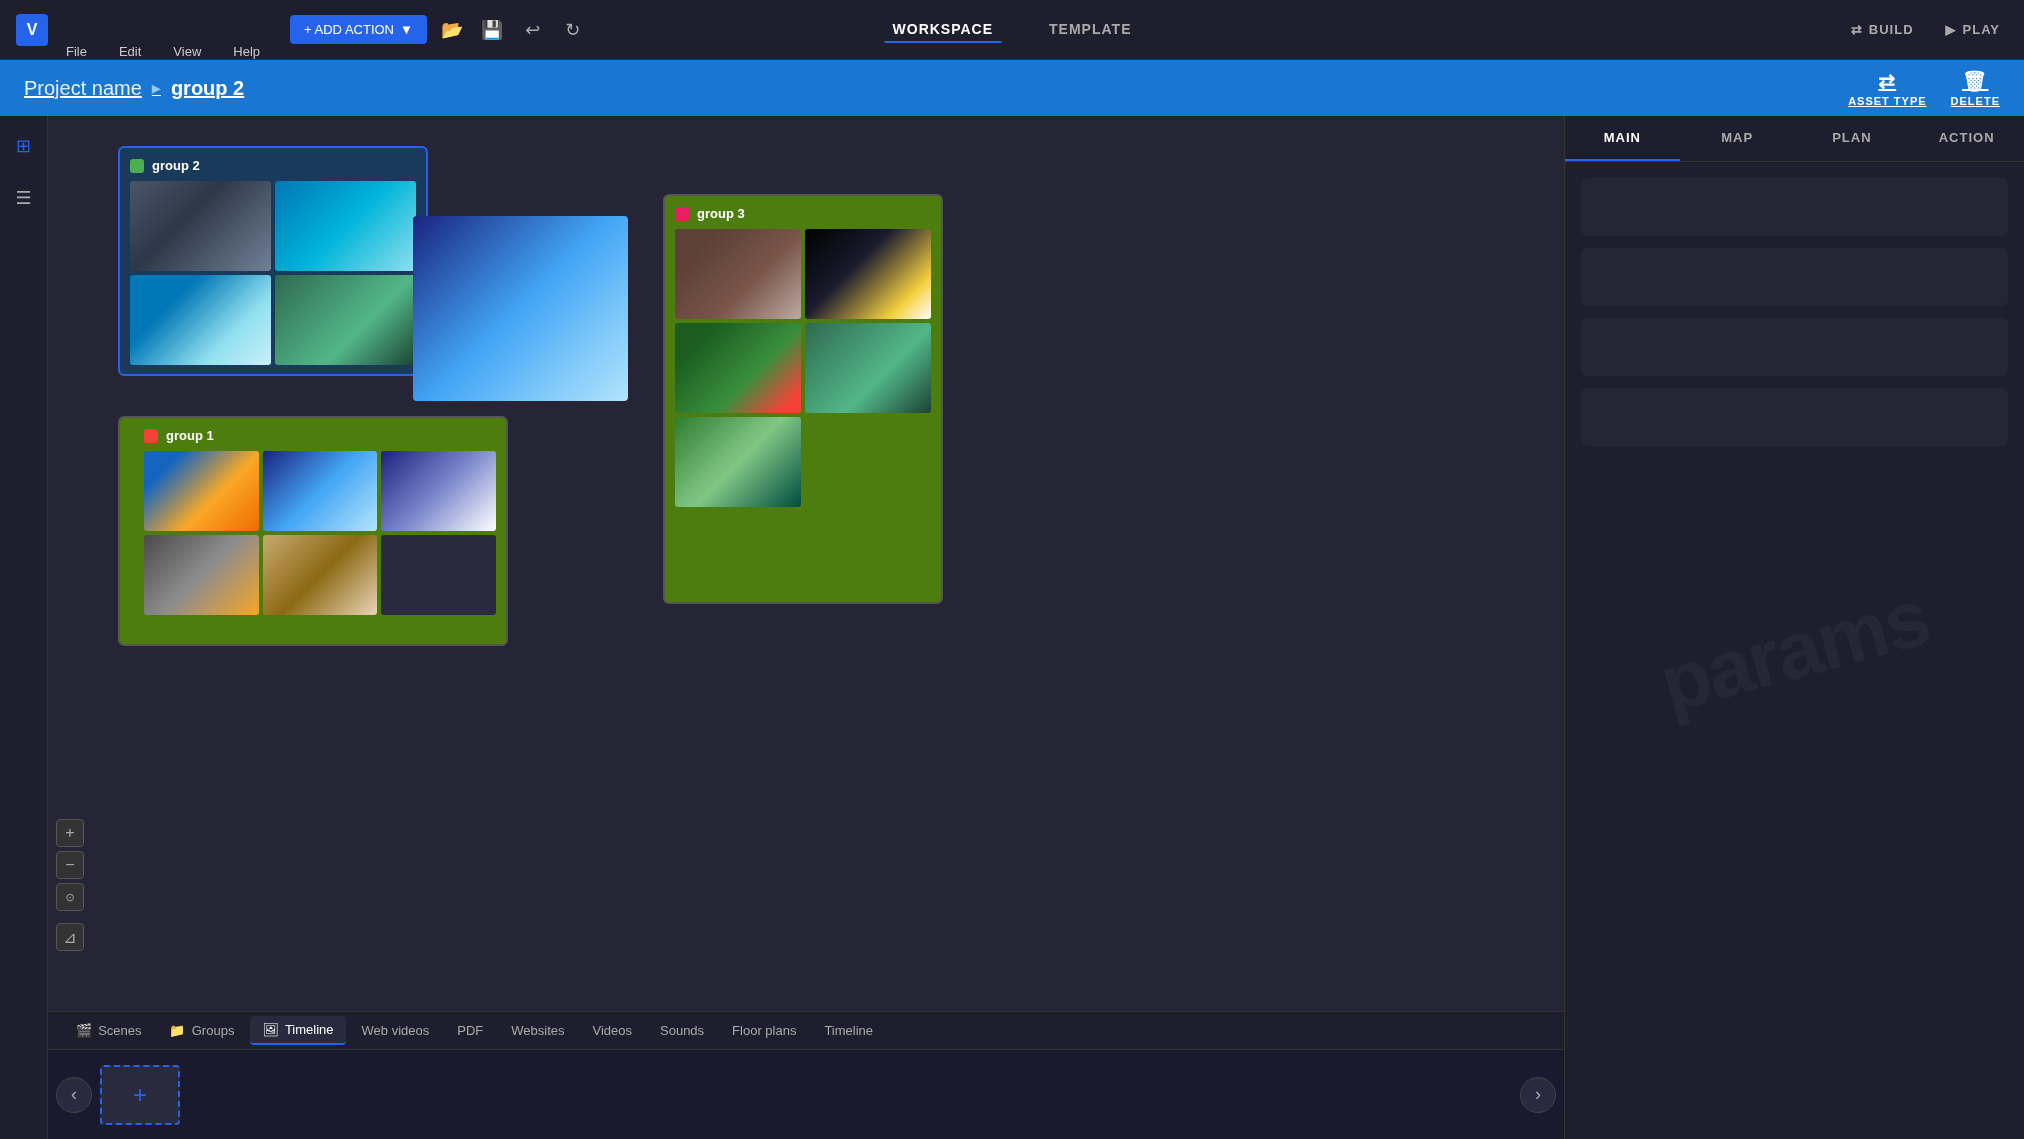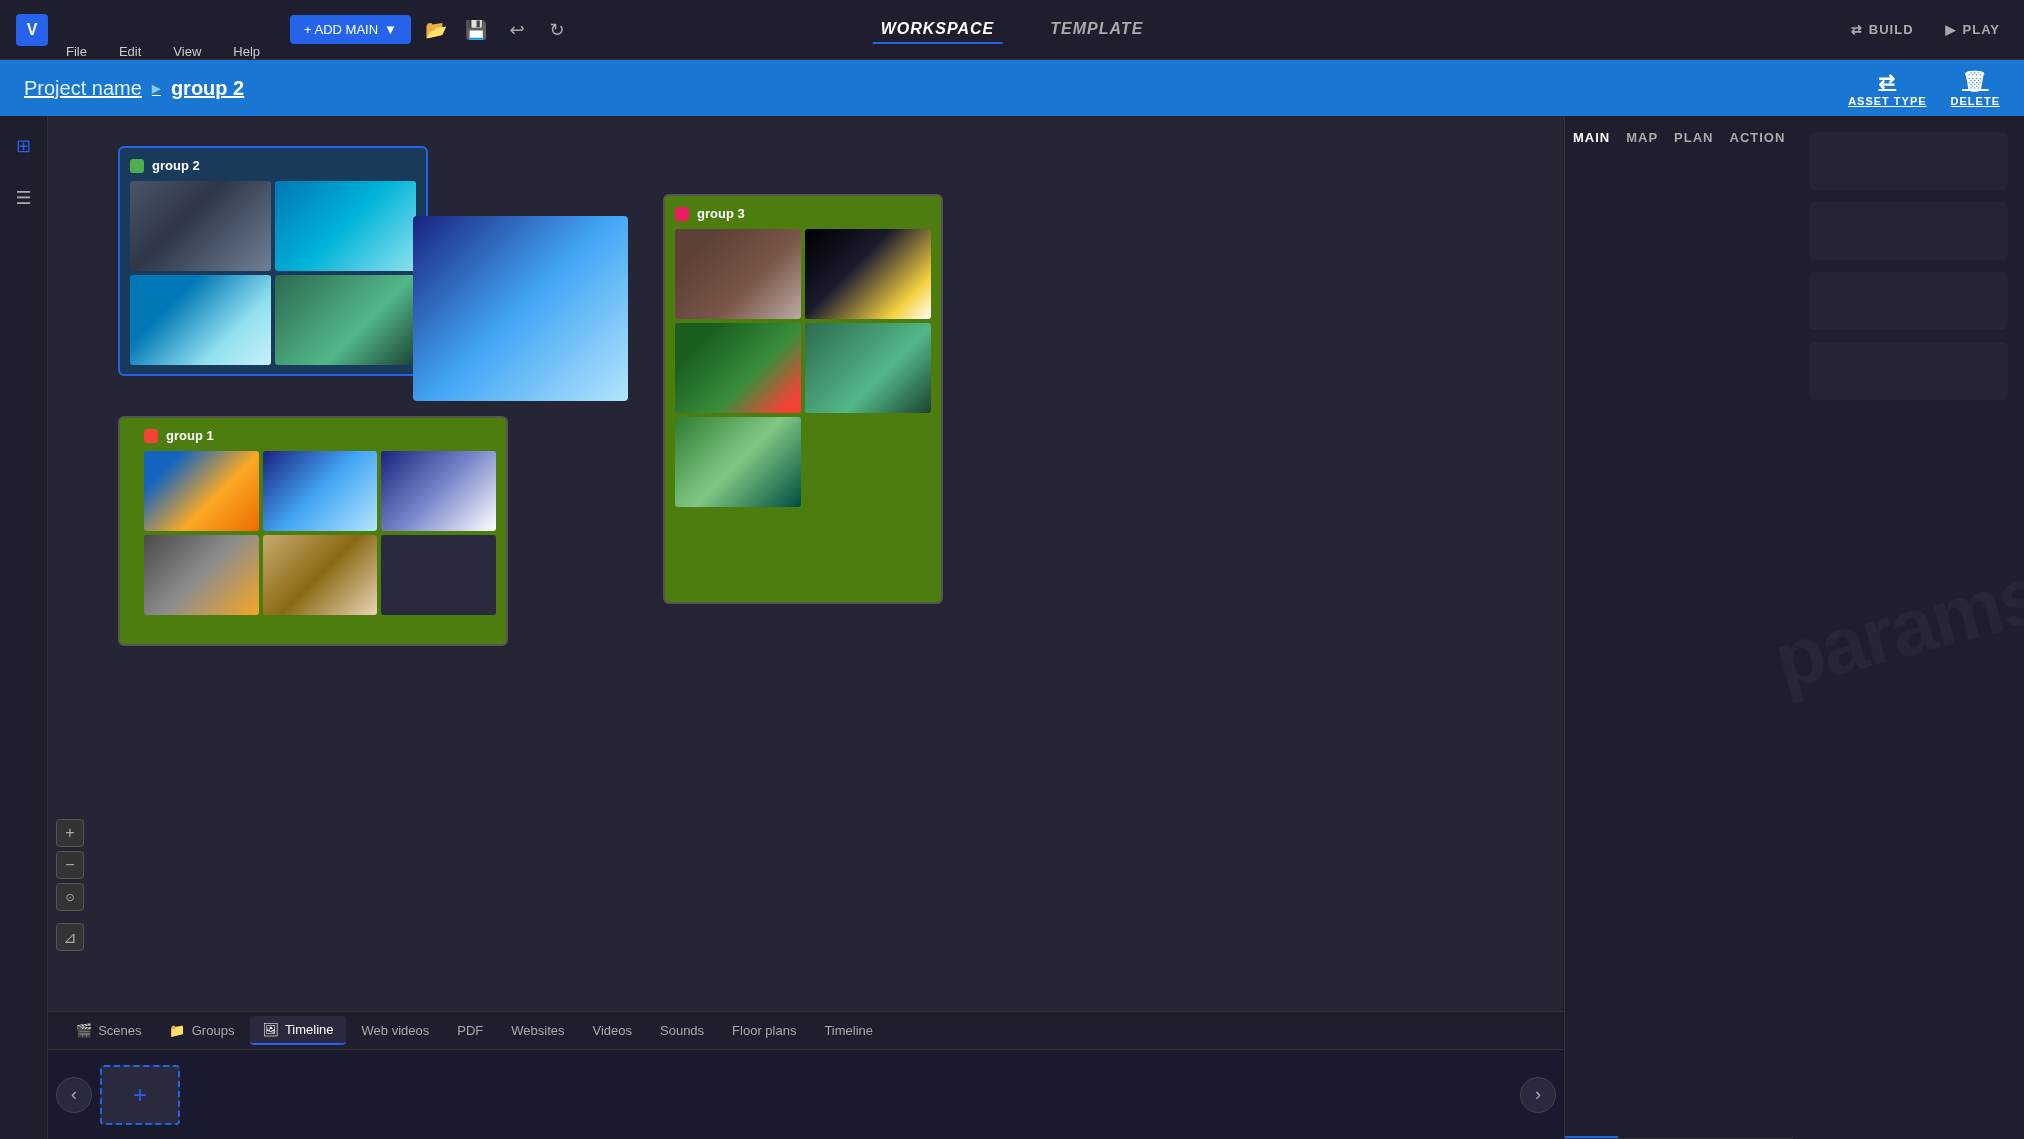--- a/index.html
+++ b/index.html
@@ -84,26 +84,25 @@
     .center-tabs {
       position: absolute;
       left: 50%;
       transform: translateX(-50%);
       display: flex;
       gap: 40px;
     }
     .center-tab {
       color: #aaa;
       cursor: pointer;
-      font-size: 16px;
+      font-size: 14px;
       font-weight: 600;
       letter-spacing: 1px;
       padding: 4px 8px;
       border-bottom: 2px solid transparent;
-      font-style: italic;
     }
     .center-tab.active {
       color: #fff;
       border-bottom: 2px solid #2563eb;
     }
 
     .right-actions {
       display: flex;
       gap: 16px;
       align-items: center;
@@ -397,20 +396,21 @@
       background: #555;
       border-radius: 6px;
     }
 
     
     .right-panel {
       width: 460px;
       background: #1e1e2e;
       border-left: 1px solid #333;
       display: flex;
+      flex-direction: column;
     }
     .right-panel-tabs {
       display: flex;
       border-bottom: 1px solid #333;
       background: #1e1e2e;
     }
     .right-panel-tab {
       flex: 1;
       padding: 14px 8px;
       text-align: center;
@@ -463,21 +463,21 @@
 
 <div class="top-bar">
   <div class="app-logo">V</div>
   <div class="menu-items">
     <span class="menu-item">File</span>
     <span class="menu-item">Edit</span>
     <span class="menu-item">View</span>
     <span class="menu-item">Help</span>
   </div>
   <button class="add-files-btn">
-    <span>+ ADD MAIN</span>
+    <span>+ ADD ACTION</span>
     <span>▼</span>
   </button>
   <div class="toolbar-icons">
     <button class="toolbar-icon-btn">📂</button>
     <button class="toolbar-icon-btn">💾</button>
     <button class="toolbar-icon-btn">↩</button>
     <button class="toolbar-icon-btn">↻</button>
   </div>
 
   <div class="center-tabs">

